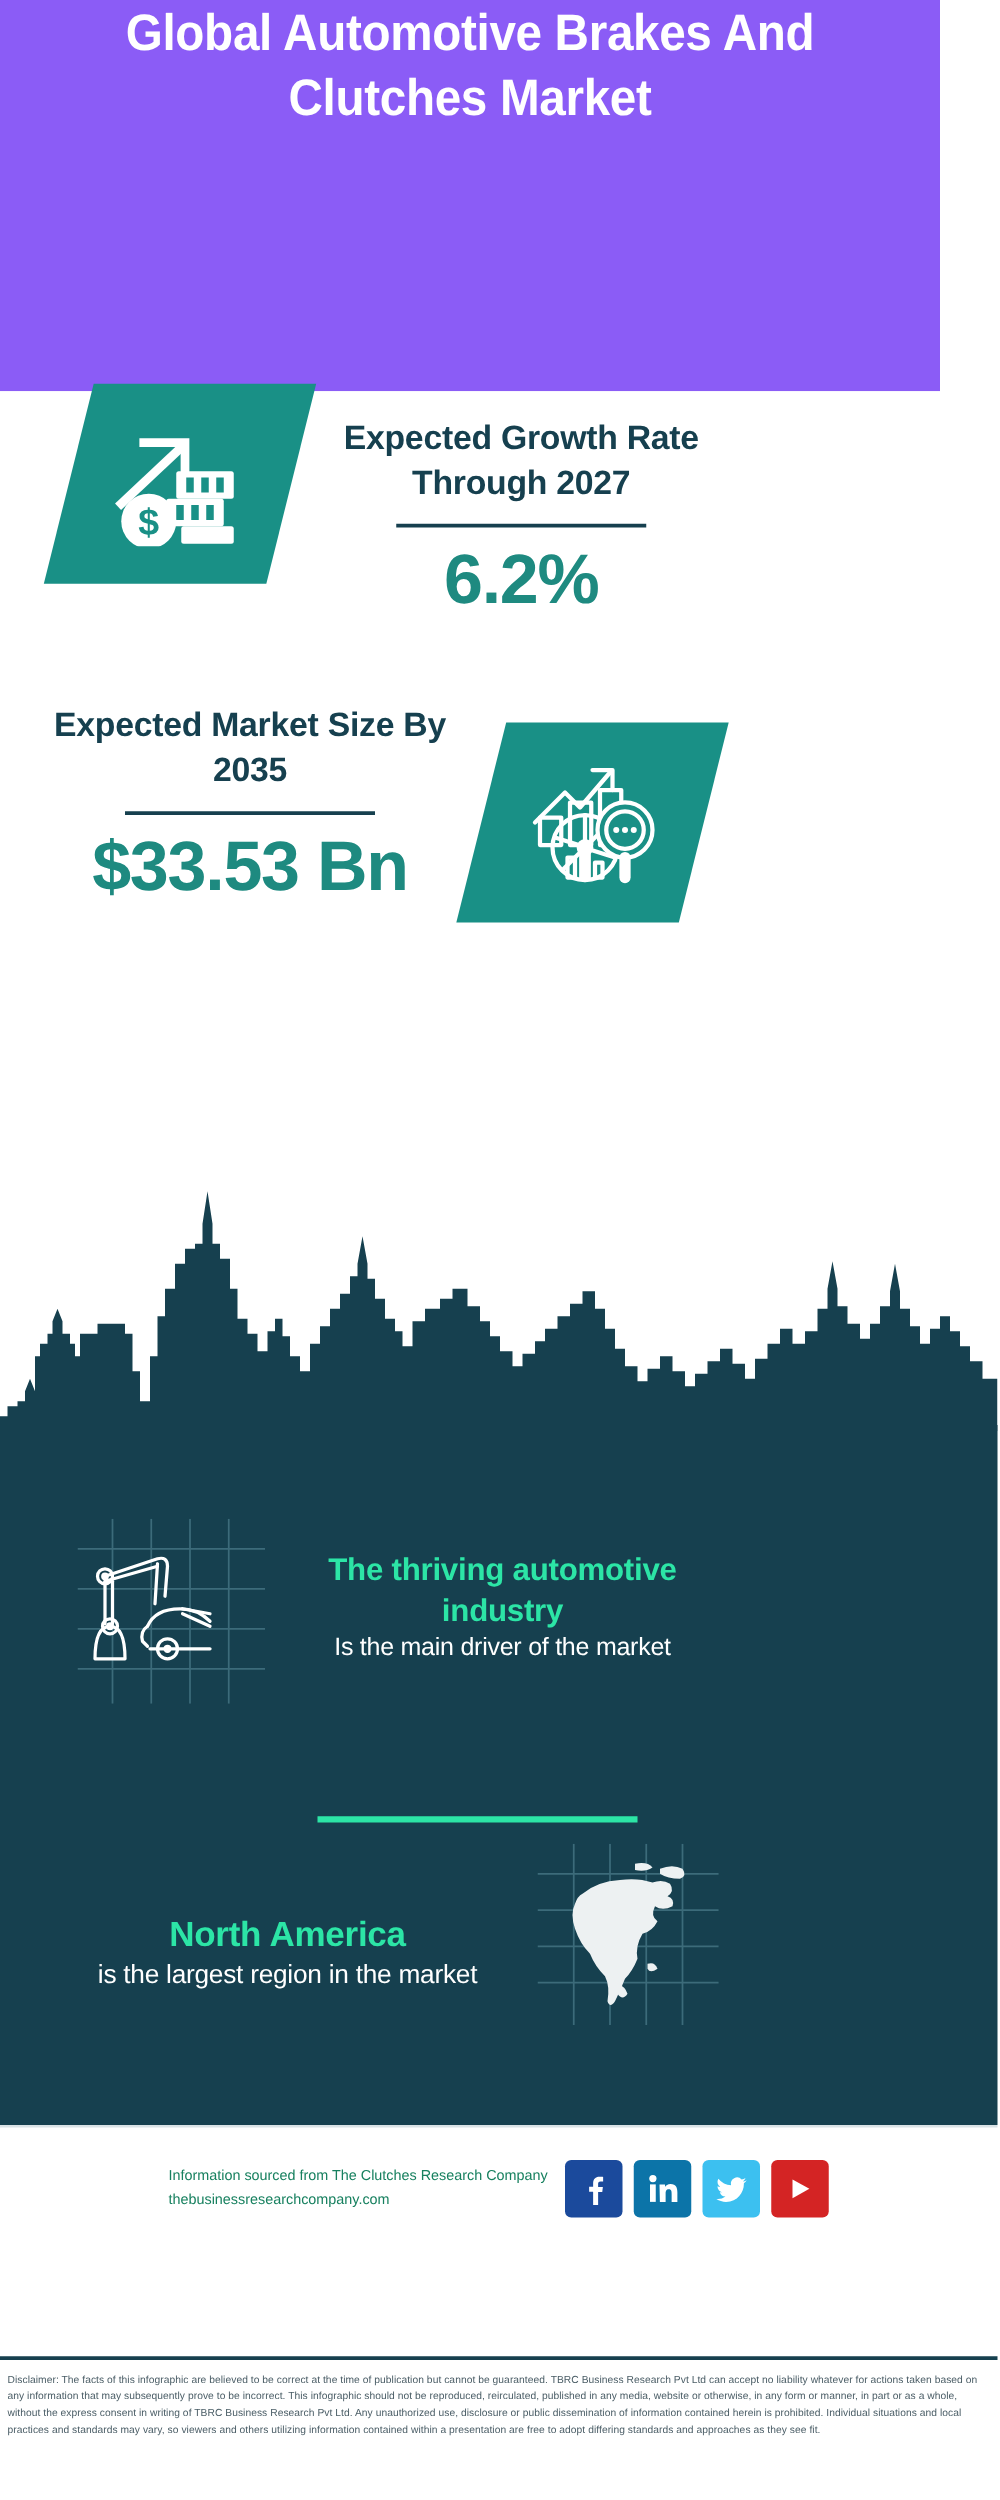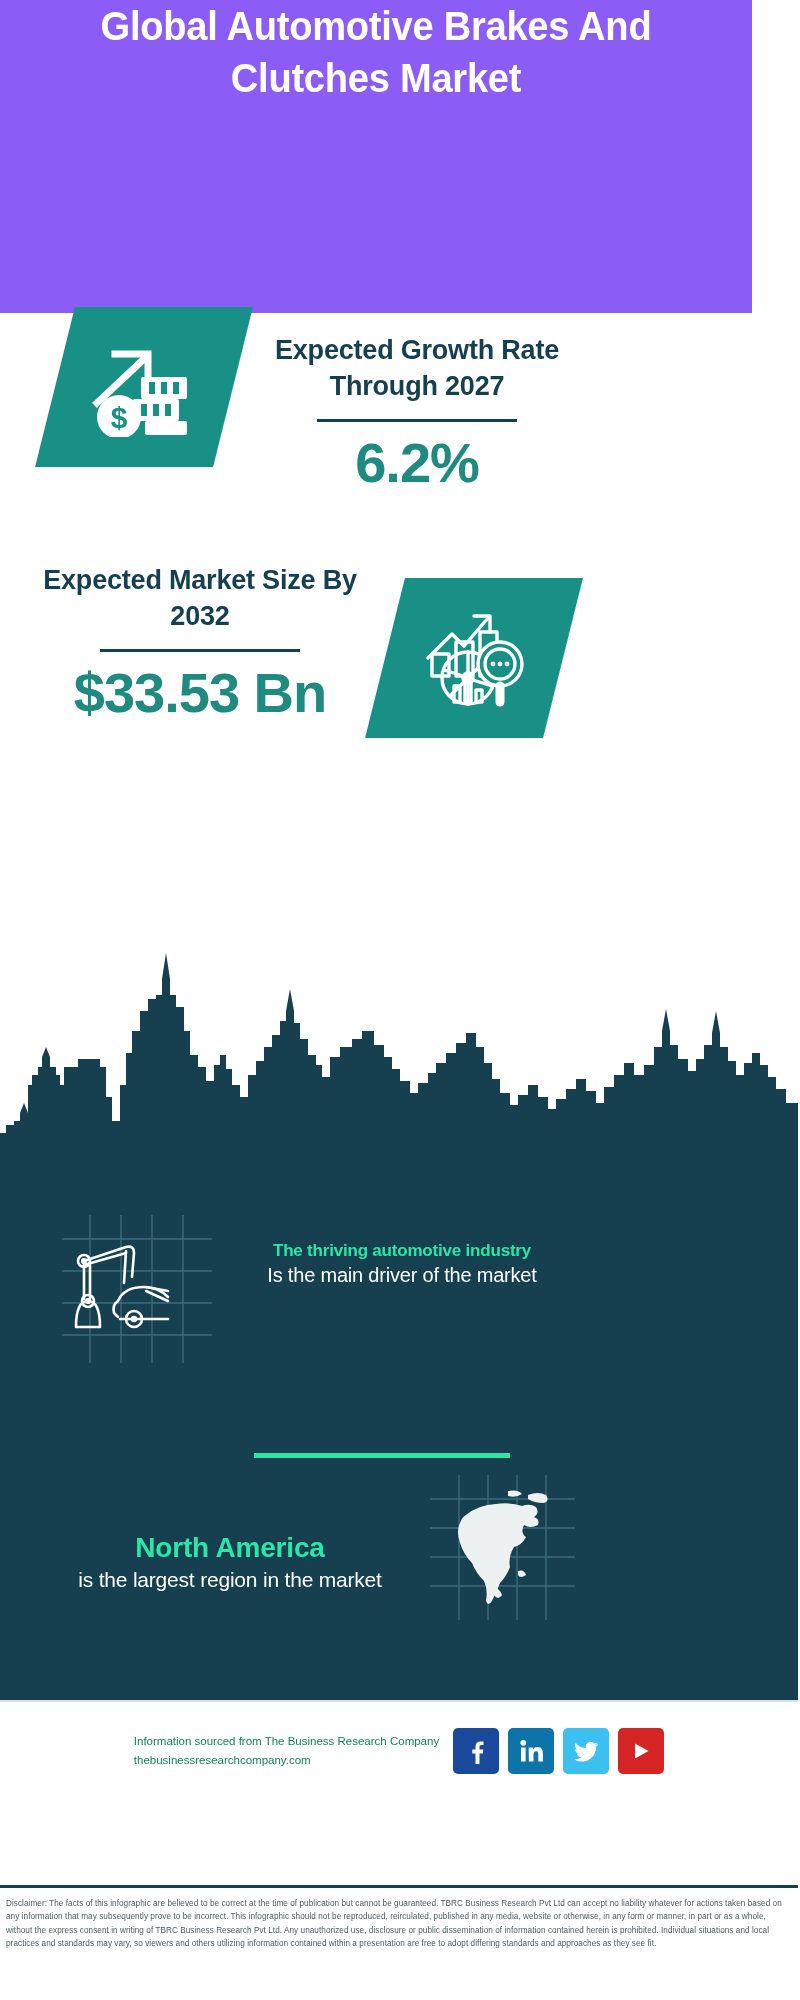--- a/index.html
+++ b/index.html
@@ -70,21 +70,21 @@
   }
 
   .grid-icon { position: absolute; }
   .grid-icon svg { display: block; }
 
   .icon-robot { left: 62px; top: 75px; }
   .icon-map   { left: 430px; top: 335px; }
 
   .fact { position: absolute; text-align: center; }
   .fact-head {
-    color: #2CE5A6; font-weight: bold; font-size: 17px; line-height: 1.30;
+    color: #2CE5A6; font-weight: bold; font-size: 25px; line-height: 1.30;
     letter-spacing: -0.2px;
   }
   .fact-body {
     color: #ffffff; font-weight: normal; font-size: 20px; line-height: 1.34;
     letter-spacing: -0.2px;
   }
   .fact-industry { left: 222px; top: 100px; width: 360px; }
   .fact-region   { left: 35px; top: 360px; width: 390px; margin-top: 30px; }
   .fact-region .fact-head { font-size: 28px; }
   .fact-region .fact-body { font-size: 21px; }
@@ -164,21 +164,21 @@
       </svg>
     </div>
 
     <div class="stat-text block-growth">
       <div class="stat-label">Expected Growth Rate Through 2027</div>
       <div class="stat-rule"></div>
       <div class="stat-value">6.2%</div>
     </div>
 
     <div class="stat-text block-size">
-      <div class="stat-label">Expected Market Size By 2032</div>
+      <div class="stat-label">Expected Market Size By 2035</div>
       <div class="stat-rule"></div>
       <div class="stat-value">$33.53 Bn</div>
     </div>
 
     <div class="tile tile-size">
       <svg width="112" height="104" viewBox="0 0 112 104">
         <g fill="none" stroke="#ffffff" stroke-width="3.4" stroke-linecap="round" stroke-linejoin="round">
           <polyline points="10,52 34,28 46,40 70,12"></polyline>
           <polyline points="56,10 72,10 72,26"></polyline>
           <rect x="14" y="48" width="17" height="22"></rect>
@@ -281,21 +281,21 @@
           <path d="M64 112 Q70 114 72 120 Q68 126 64 120 Z"></path>
           <path d="M88 96 Q94 94 96 100 Q90 104 88 100 Z"></path>
         </g>
       </svg>
     </div>
   </div>
 
   <div class="footer">
     <div class="footer-inner">
       <div class="footer-text">
-        <div class="footer-line">Information sourced from The Business Research Company</div>
+        <div class="footer-line">Information sourced from The Clutches Research Company</div>
         <div class="footer-line">thebusinessresearchcompany.com</div>
       </div>
       <div class="socials">
         <a class="social s-fb">
           <svg width="26" height="26" viewBox="0 0 26 26">
               <path fill="#ffffff" d="M16.5 26V15.6h3.3l.5-4h-3.8V9c0-1.1.3-1.9 2-1.9h2V3.5c-.4 0-1.6-.1-3-.1-3 0-5 1.8-5 5.1v2.9H9.3v4h3.2V26z"></path>
             </svg>
         </a>
         <a class="social s-li">
           <svg width="26" height="26" viewBox="0 0 26 26">

